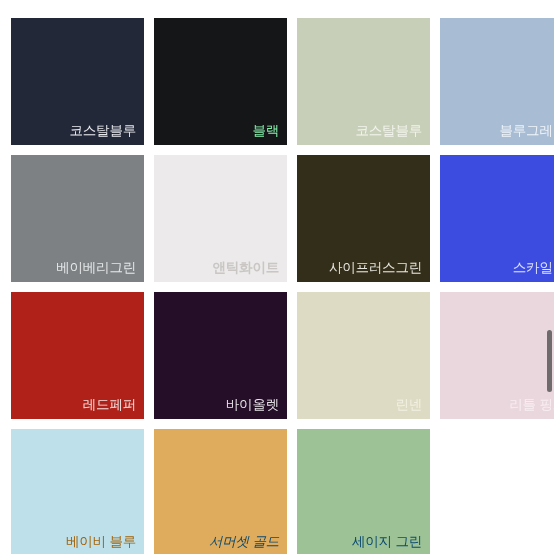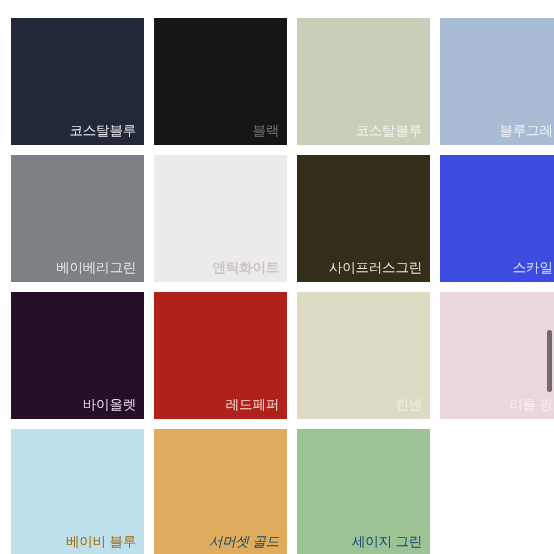--- a/index.html
+++ b/index.html
@@ -67,45 +67,45 @@
 </head>
 <body>
 
 <div id="app">
 
   <div class="swatch-grid">
       <div class="swatch-cell" style="background: rgb(34, 40, 56);">
         <span class="swatch-label" style="color: rgb(232, 233, 237);">코스탈블루</span>
       </div>
       <div class="swatch-cell" style="background: rgb(21, 22, 24);">
-        <span class="swatch-label" style="color: #737373;">블랙</span>
+        <span class="swatch-label" style="color: #86efac;">블랙</span>
       </div>
       <div class="swatch-cell" style="background: rgb(200, 207, 184);">
         <span class="swatch-label" style="color: rgb(242, 244, 236);">코스탈블루</span>
       </div>
       <div class="swatch-cell" style="background: rgb(168, 188, 212);">
         <span class="swatch-label" style="color: rgb(239, 244, 249);">블루그레이</span>
       </div>
       <div class="swatch-cell" style="background: rgb(125, 129, 132);">
         <span class="swatch-label" style="color: rgb(230, 232, 233);">베이베리그린</span>
       </div>
       <div class="swatch-cell" style="background: rgb(236, 234, 234);">
         <span class="swatch-label" style="color: rgb(201, 198, 196); font-weight: bold;">앤틱화이트</span>
       </div>
       <div class="swatch-cell" style="background: rgb(51, 46, 25);">
         <span class="swatch-label" style="color: rgb(231, 230, 222);">사이프러스그린</span>
       </div>
       <div class="swatch-cell" style="background: rgb(60, 76, 224);">
         <span class="swatch-label" style="color: rgb(223, 227, 251);">스카일라</span>
       </div>
+      <div class="swatch-cell" style="background: rgb(175, 33, 25);">
+        <span class="swatch-label" style="color: rgb(244, 222, 220);">레드페퍼</span>
+      </div>
       <div class="swatch-cell" style="background: rgb(36, 14, 40);">
         <span class="swatch-label" style="color: rgb(233, 229, 234);">바이올렛</span>
-      </div>
-      <div class="swatch-cell" style="background: rgb(175, 33, 25);">
-        <span class="swatch-label" style="color: rgb(244, 222, 220);">레드페퍼</span>
       </div>
       <div class="swatch-cell" style="background: rgb(222, 219, 196);">
         <span class="swatch-label" style="color: rgb(242, 240, 226);">린넨</span>
       </div>
       <div class="swatch-cell" style="background: rgb(234, 215, 222);">
         <span class="swatch-label" style="color: rgb(248, 238, 242);">리틀 핑크</span>
       </div>
       <div class="swatch-cell" style="background: rgb(190, 224, 234);">
         <span class="swatch-label" style="color: #a16207;">베이비 블루</span>
       </div>

